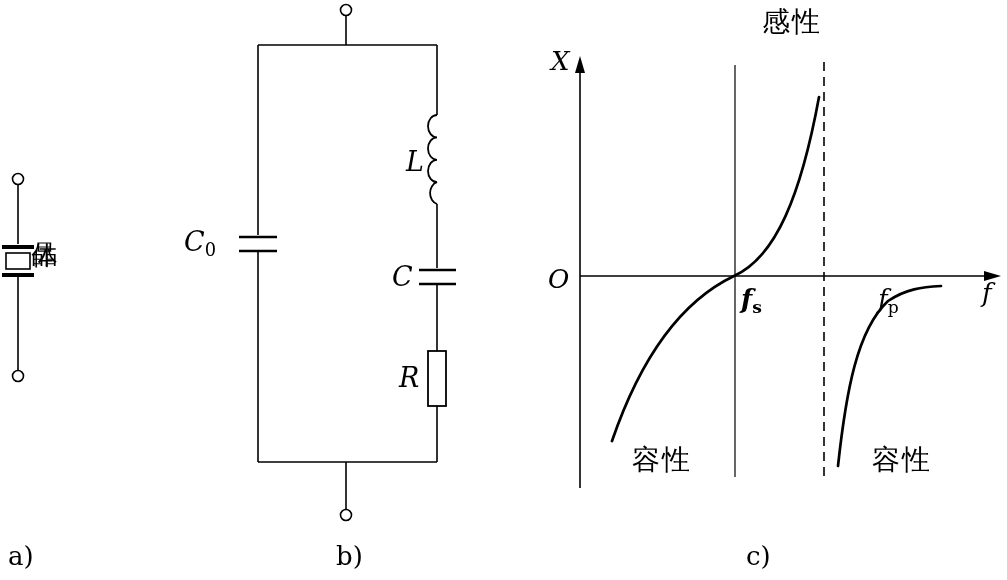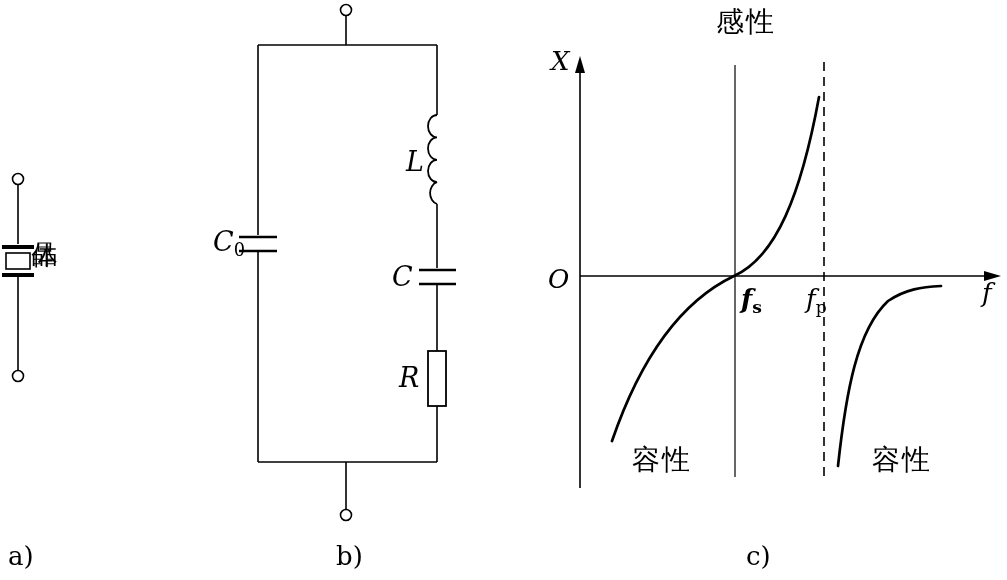--- a/index.html
+++ b/index.html
@@ -91,29 +91,29 @@
       <line x1="824" y1="62" x2="824" y2="480" stroke="#000" stroke-width="1.6" stroke-dasharray="9 6"></line>
 
       <path d="M612,441 C645,345 688,298 734,276 C776,257 801,195 819,97" stroke="#000" stroke-width="2.7" fill="none" stroke-linecap="round"></path>
       <path d="M838,466 C846,392 857,330 888,301 C906,289 922,287 941,286" stroke="#000" stroke-width="2.7" fill="none" stroke-linecap="round"></path>
     </g>
   </svg>
 
   <div class="lbl cjk vert" style="left:32px;top:221px;font-size:26px;">晶体</div>
   <div class="lbl caption" style="left:8px;top:543px;">a)</div>
 
-  <div class="lbl ital sz27" style="left:213px;top:228px;"><span>C</span><span class="sub">0</span></div>
+  <div class="lbl ital sz27" style="left:184px;top:228px;"><span>C</span><span class="sub">0</span></div>
   <div class="lbl ital sz27" style="left:406px;top:148px;">L</div>
   <div class="lbl ital sz27" style="left:392px;top:263px;">C</div>
   <div class="lbl ital sz27" style="left:399px;top:364px;">R</div>
   <div class="lbl caption" style="left:336px;top:543px;">b)</div>
 
   <div class="lbl ital sz26" style="left:551px;top:48px;">X</div>
   <div class="lbl ital sz26" style="left:548px;top:266px;">O</div>
   <div class="lbl ital sz26" style="left:982px;top:280px;">f</div>
   <div class="lbl ital sz26" style="left:741px;top:286px;font-weight:bold;"><span>f</span><span class="sub">s</span></div>
-  <div class="lbl ital sz26" style="left:806px;top:286px;"><span>f</span><span class="sub">p</span></div>
-  <div class="lbl cjk" style="left:716px;top:8px;">感性</div>
+  <div class="lbl ital sz26" style="left:878px;top:286px;"><span>f</span><span class="sub">p</span></div>
+  <div class="lbl cjk" style="left:762px;top:8px;">感性</div>
   <div class="lbl cjk" style="left:632px;top:446px;">容性</div>
   <div class="lbl cjk" style="left:872px;top:446px;">容性</div>
   <div class="lbl caption" style="left:746px;top:543px;">c)</div>
 
 </div>
 
 </body></html>

